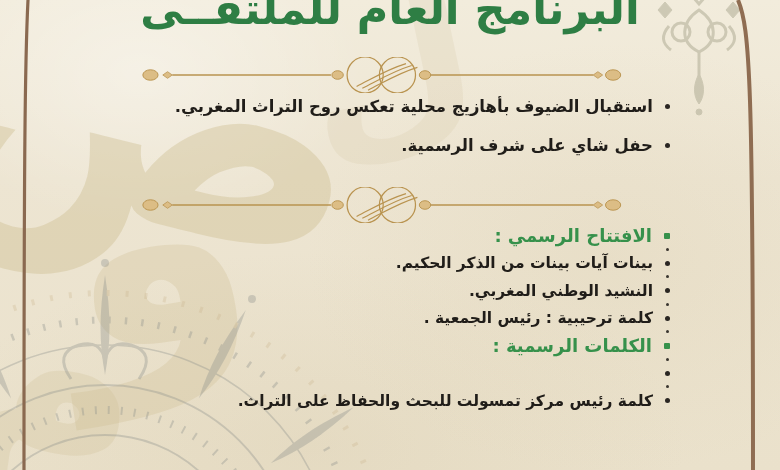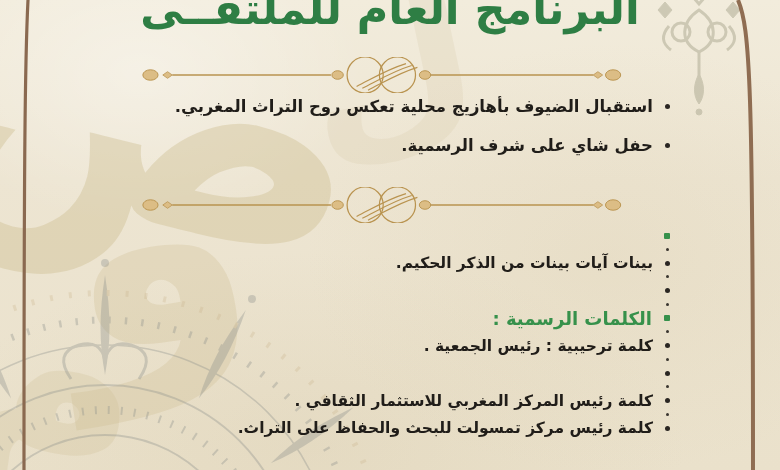--- a/index.html
+++ b/index.html
@@ -161,42 +161,40 @@
       <ellipse cx="300" cy="18" rx="6" ry="4.5" stroke-width="1"></ellipse>
       <line x1="306" y1="18" x2="477" y2="18" fill="none" stroke-width="1.4"></line>
       <polygon points="477,18 482,14.5 487,18 482,21.5" stroke-width=".8"></polygon>
       <ellipse cx="498" cy="18" rx="8" ry="5.5" stroke-width="1"></ellipse>
     </g>
   </svg>
 
   <div class="list program">
     <div class="row header">
       <span class="bullet"></span>
+      <span class="txt">الافتتاح الرسمي :</span>
     </div>
     <div class="row item">
       <span class="bullet"></span>
       <span class="txt">بينات آيات بينات من الذكر الحكيم.</span>
     </div>
     <div class="row item">
       <span class="bullet"></span>
+      <span class="txt">النشيد الوطني المغربي.</span>
+    </div>
+    <div class="row item">
+      <span class="bullet"></span>
+      <span class="txt">كلمة ترحيبية : رئيس الجمعية .</span>
     </div>
     <div class="row header">
       <span class="bullet"></span>
       <span class="txt">الكلمات الرسمية :</span>
     </div>
     <div class="row item">
       <span class="bullet"></span>
-      <span class="txt">كلمة ترحيبية : رئيس الجمعية .</span>
-    </div>
-    <div class="row item">
-      <span class="bullet"></span>
-    </div>
-    <div class="row item">
-      <span class="bullet"></span>
-      <span class="txt">كلمة رئيس المركز المغربي للاستثمار الثقافي .</span>
     </div>
     <div class="row item">
       <span class="bullet"></span>
       <span class="txt">كلمة رئيس مركز تمسولت للبحث والحفاظ على التراث.</span>
     </div>
   </div>
 
 </div>
 
 </body></html>

